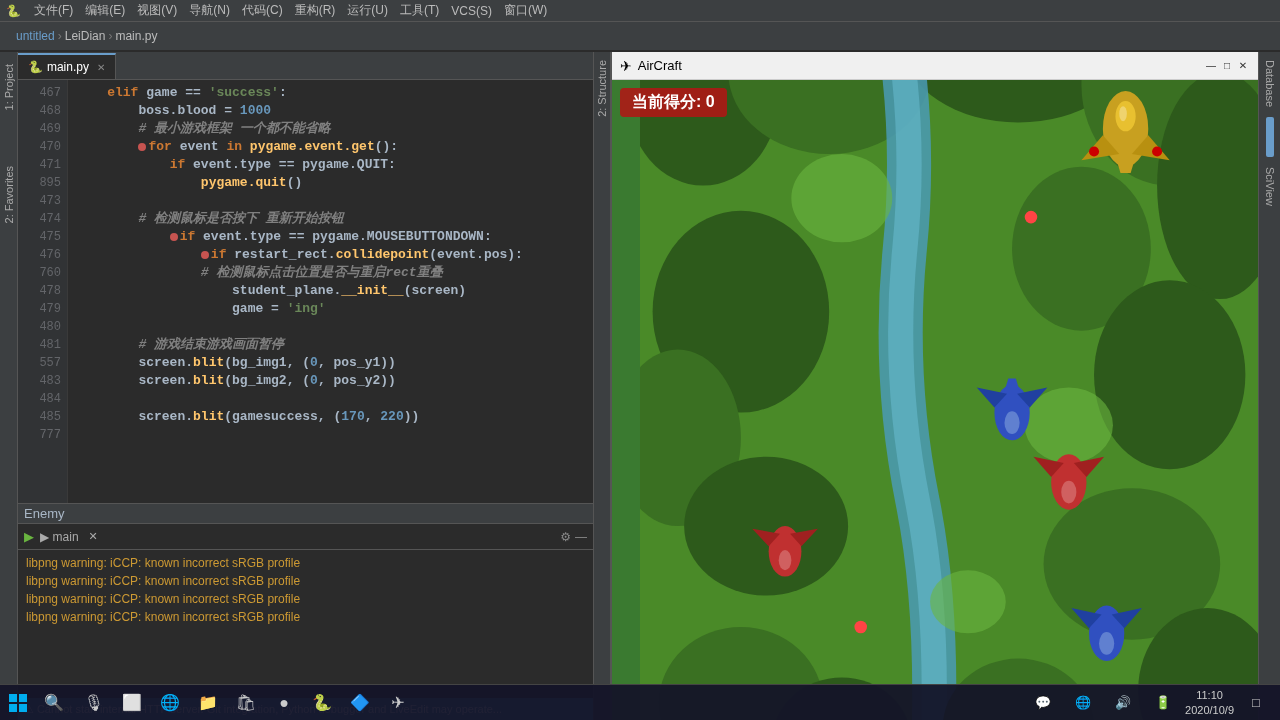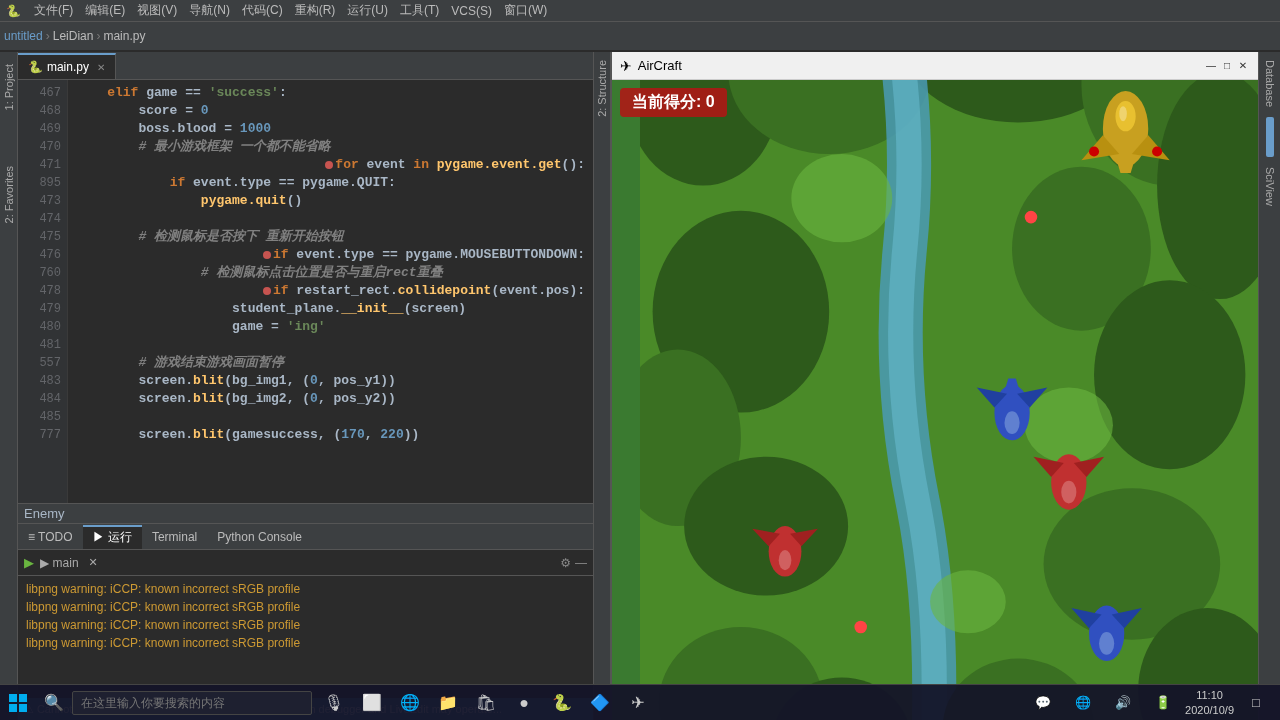--- a/index.html
+++ b/index.html
@@ -9,21 +9,21 @@
     #menu-bar {
       width: 100%; height: 22px; background: #3c3f41; display: flex; align-items: center;
       font-size: 12px; color: #bbb; border-bottom: 1px solid #555;
     }
     #menu-bar .menu-logo { width: 20px; height: 20px; margin: 0 4px; display: flex; align-items: center; justify-content: center; }
     #menu-bar .menu-item { padding: 0 6px; cursor: pointer; height: 100%; display: flex; align-items: center; }
 
     
     #tab-bar {
       width: 100%; height: 30px; background: #3c3f41; display: flex; align-items: flex-end;
-      border-bottom: 2px solid #2b2b2b; padding-left: 4px;
+      border-bottom: 2px solid #2b2b2b; padding-left: 16px;
     }
     .breadcrumb-area { display: flex; align-items: center; height: 100%; font-size: 12px; color: #bbb; }
     .breadcrumb-sep { margin: 0 3px; color: #777; }
 
     
     #main-area { display: flex; width: 100%; height: calc(720px - 22px - 30px); }
 
     
     #left-sidebar {
       width: 18px; background: #3c3f41; display: flex; flex-direction: column; align-items: center;
@@ -60,21 +60,21 @@
       padding: 4px 6px 4px 0; line-height: 18px; font-size: 12px;
       border-right: 1px solid #3a3a3a; overflow: hidden;
     }
     #code-content { flex: 1; color: #a9b7c6; padding: 4px 8px; line-height: 18px; overflow: hidden; font-weight: bold; }
     .code-line { white-space: pre; line-height: 18px; }
     .kw { color: #cc7832; }
     .str { color: #6a8759; }
     .num { color: #6897bb; }
     .cmt { color: #808080; font-style: italic; }
     .fn { color: #ffc66d; }
-    .breakpoint { position: relative; text-align: right; }
+    .breakpoint { position: relative; }
     .bp-dot {
       display: inline-block; width: 8px; height: 8px; background: #c75450;
       border-radius: 50%; margin-right: 2px; vertical-align: middle;
     }
 
     
     #bottom-panel { height: 175px; background: #2b2b2b; border-top: 1px solid #555; }
     #bottom-tabs {
       height: 26px; background: #3c3f41; display: flex; align-items: center;
       border-bottom: 1px solid #555;
@@ -223,53 +223,46 @@
         <div>480</div>
         <div>481</div>
         <div>557</div>
         <div>483</div>
         <div>484</div>
         <div>485</div>
         <div>777</div>
       </div>
       <div id="code-content">
         <div class="code-line">    <span class="kw">elif</span> game == <span class="str">'success'</span>:</div>
-        <div class="code-line">        score = <span class="num">0</span></div>
         <div class="code-line">        boss.blood = <span class="num">1000</span></div>
         <div class="code-line">        <span class="cmt"># 最小游戏框架 一个都不能省略</span></div>
         <div class="code-line breakpoint">        <span class="bp-dot"></span><span class="kw">for</span> event <span class="kw">in</span> <span class="fn">pygame.event.get</span>():</div>
         <div class="code-line">            <span class="kw">if</span> event.type == pygame.QUIT:</div>
         <div class="code-line">                <span class="fn">pygame.quit</span>()</div>
         <div class="code-line">&nbsp;</div>
         <div class="code-line">        <span class="cmt"># 检测鼠标是否按下 重新开始按钮</span></div>
         <div class="code-line breakpoint">            <span class="bp-dot"></span><span class="kw">if</span> event.type == pygame.MOUSEBUTTONDOWN:</div>
+        <div class="code-line breakpoint">                <span class="bp-dot"></span><span class="kw">if</span> restart_rect.<span class="fn">collidepoint</span>(event.pos):</div>
         <div class="code-line">                <span class="cmt"># 检测鼠标点击位置是否与重启rect重叠</span></div>
-        <div class="code-line breakpoint">                <span class="bp-dot"></span><span class="kw">if</span> restart_rect.<span class="fn">collidepoint</span>(event.pos):</div>
         <div class="code-line">                    student_plane.<span class="fn">__init__</span>(screen)</div>
         <div class="code-line">                    game = <span class="str">'ing'</span></div>
         <div class="code-line">&nbsp;</div>
         <div class="code-line">        <span class="cmt"># 游戏结束游戏画面暂停</span></div>
         <div class="code-line">        screen.<span class="fn">blit</span>(bg_img1, (<span class="num">0</span>, pos_y1))</div>
         <div class="code-line">        screen.<span class="fn">blit</span>(bg_img2, (<span class="num">0</span>, pos_y2))</div>
         <div class="code-line">&nbsp;</div>
         <div class="code-line">        screen.<span class="fn">blit</span>(gamesuccess, (<span class="num">170</span>, <span class="num">220</span>))</div>
       </div>
     </div>
 
     <div style="height:20px; background:#3c3f41; display:flex; align-items:center; border-top:1px solid #555;">
       <span class="enemy-label">Enemy</span>
     </div>
 
     <div id="bottom-panel">
-      <div id="bottom-tabs">
-        <div class="bottom-tab">≡ TODO</div>
-        <div class="bottom-tab active">▶ 运行</div>
-        <div class="bottom-tab">Terminal</div>
-        <div class="bottom-tab">Python Console</div>
-      </div>
       <div class="run-header">
         <span style="color:#6ab540; font-size:13px;">▶</span>
         <span class="run-label">▶ main</span>
         <span style="color:#aaa; font-size:11px; margin-left:4px;">✕</span>
         <div style="margin-left:auto; display:flex; gap:4px;">
 
           <span style="color:#888; font-size:12px; cursor:pointer;">⚙</span>
           <span style="color:#888; font-size:12px; cursor:pointer;">—</span>
         </div>
       </div>
@@ -400,21 +393,20 @@
 <div id="taskbar">
   <div class="tb-icon">
     <svg width="18" height="18" viewBox="0 0 18 18">
       <rect x="0" y="0" width="8" height="8" fill="#00adef"></rect>
       <rect x="10" y="0" width="8" height="8" fill="#00adef"></rect>
       <rect x="0" y="10" width="8" height="8" fill="#00adef"></rect>
       <rect x="10" y="10" width="8" height="8" fill="#00adef"></rect>
     </svg>
   </div>
   <div class="tb-icon">🔍</div>
-  <input class="search-bar" type="text" placeholder="在这里输入你要搜索的内容" style="">
   <div class="taskbar-icons">
     <div class="tb-icon">🎙</div>
     <div class="tb-icon">⬜</div>
     <div class="tb-icon">🌐</div>
     <div class="tb-icon">📁</div>
     <div class="tb-icon">🛍</div>
     <div class="tb-icon">●</div>
     <div class="tb-icon" style="color:#f0c040;">🐍</div>
     <div class="tb-icon">🔷</div>
     <div class="tb-icon">✈</div>

